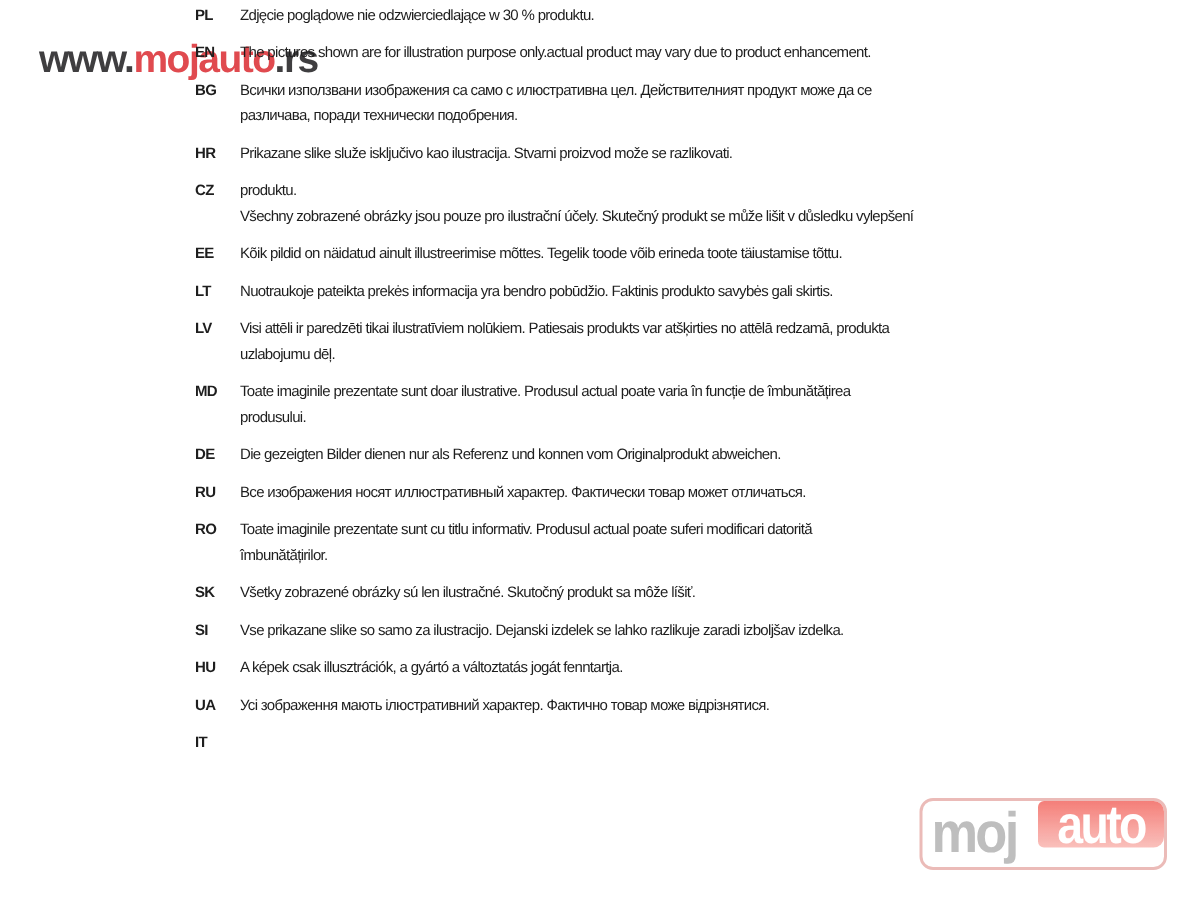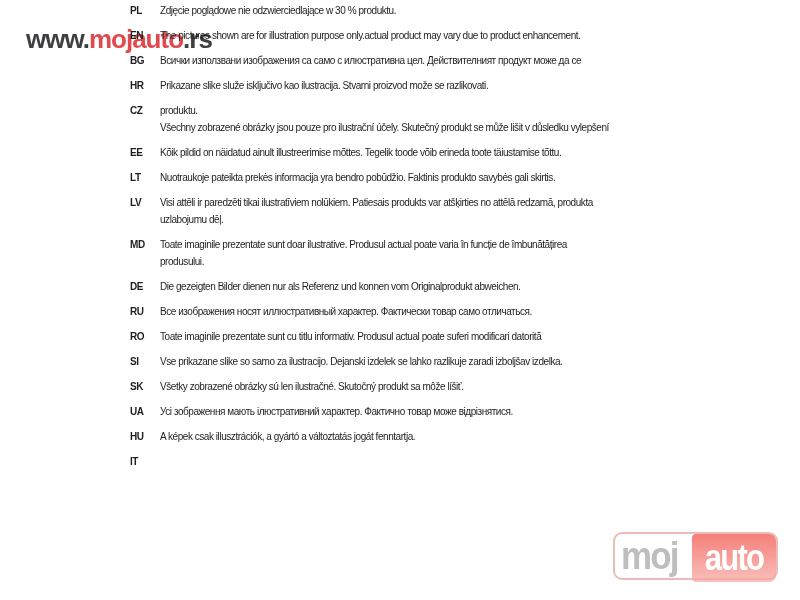--- a/index.html
+++ b/index.html
@@ -39,21 +39,21 @@
     opacity:0.92;
     display:flex;align-items:center;
   }
   .logo .moj{
     position:absolute;left:6px;top:0;height:44px;
     font-size:38px;line-height:44px;font-weight:800;letter-spacing:-2px;
     color:var(--logo-gray,#b9b9b9);
     transform:scaleX(0.92);transform-origin:left center;
   }
   .logo .auto-block{
-    position:absolute;left:77px;top:0px;width:84px;height:48px;
+    position:absolute;left:77px;top:0px;width:84px;height:31px;
     background:linear-gradient(180deg,rgba(242,101,94,0.9),rgba(247,164,158,0.75));
     border-radius:4px 7px 7px 4px;
     display:flex;align-items:center;justify-content:center;
   }
   .logo .auto{
     font-size:36px;font-weight:800;letter-spacing:-2px;color:#ffffff;
     transform:scaleX(0.86);
   }
 </style>
 </head>
@@ -71,20 +71,21 @@
       <div class="row">
         <span class="code">EN</span>
         <div class="text">
           <div class="ln">The pictures shown are for illustration purpose only.actual product may vary due to product enhancement.</div>
         </div>
       </div>
       <div class="row">
         <span class="code">BG</span>
         <div class="text">
           <div class="ln">Всички използвани изображения са само с илюстративна цел. Действителният продукт може да се</div>
+          <div class="ln">различава, поради технически подобрения.</div>
         </div>
       </div>
       <div class="row">
         <span class="code">HR</span>
         <div class="text">
           <div class="ln">Prikazane slike služe isključivo kao ilustracija. Stvarni proizvod može se razlikovati.</div>
         </div>
       </div>
       <div class="row">
         <span class="code">CZ</span>
@@ -121,51 +122,52 @@
       </div>
       <div class="row">
         <span class="code">DE</span>
         <div class="text">
           <div class="ln">Die gezeigten Bilder dienen nur als Referenz und konnen vom Originalprodukt abweichen.</div>
         </div>
       </div>
       <div class="row">
         <span class="code">RU</span>
         <div class="text">
-          <div class="ln">Все изображения носят иллюстративный характер. Фактически товар само отличаться.</div>
+          <div class="ln">Все изображения носят иллюстративный характер. Фактически товар может отличаться.</div>
         </div>
       </div>
       <div class="row">
         <span class="code">RO</span>
         <div class="text">
           <div class="ln">Toate imaginile prezentate sunt cu titlu informativ. Produsul actual poate suferi modificari datorită</div>
+          <div class="ln">îmbunătățirilor.</div>
+        </div>
+      </div>
+      <div class="row">
+        <span class="code">SK</span>
+        <div class="text">
+          <div class="ln">Všetky zobrazené obrázky sú len ilustračné. Skutočný produkt sa môže líšiť.</div>
         </div>
       </div>
       <div class="row">
         <span class="code">SI</span>
         <div class="text">
           <div class="ln">Vse prikazane slike so samo za ilustracijo. Dejanski izdelek se lahko razlikuje zaradi izboljšav izdelka.</div>
         </div>
       </div>
       <div class="row">
-        <span class="code">SK</span>
+        <span class="code">HU</span>
         <div class="text">
-          <div class="ln">Všetky zobrazené obrázky sú len ilustračné. Skutočný produkt sa môže líšiť.</div>
+          <div class="ln">A képek csak illusztrációk, a gyártó a változtatás jogát fenntartja.</div>
         </div>
       </div>
       <div class="row">
         <span class="code">UA</span>
         <div class="text">
           <div class="ln">Усі зображення мають ілюстративний характер. Фактично товар може відрізнятися.</div>
-        </div>
-      </div>
-      <div class="row">
-        <span class="code">HU</span>
-        <div class="text">
-          <div class="ln">A képek csak illusztrációk, a gyártó a változtatás jogát fenntartja.</div>
         </div>
       </div>
       <div class="row">
         <span class="code">IT</span>
         <div class="text">
         </div>
       </div>
     </div>
 
   <div class="wm-top">

